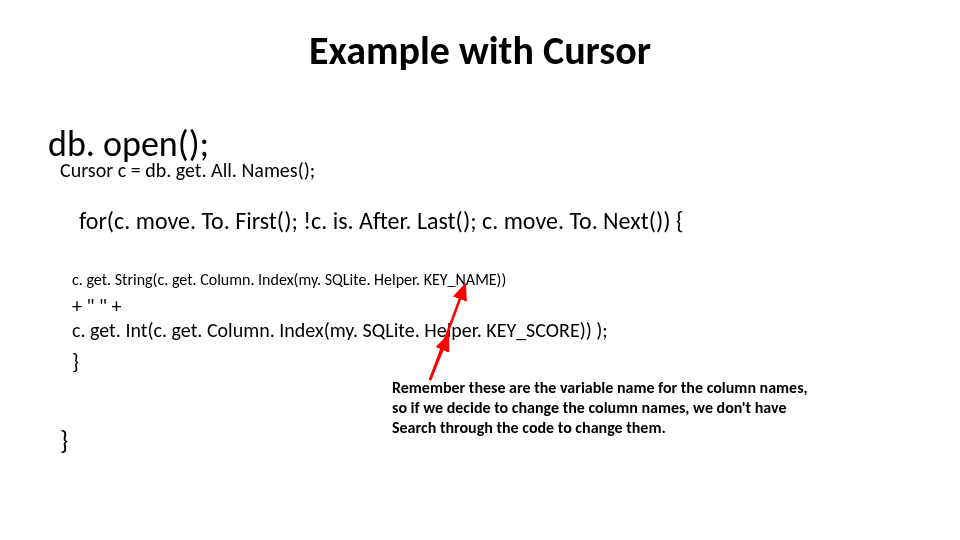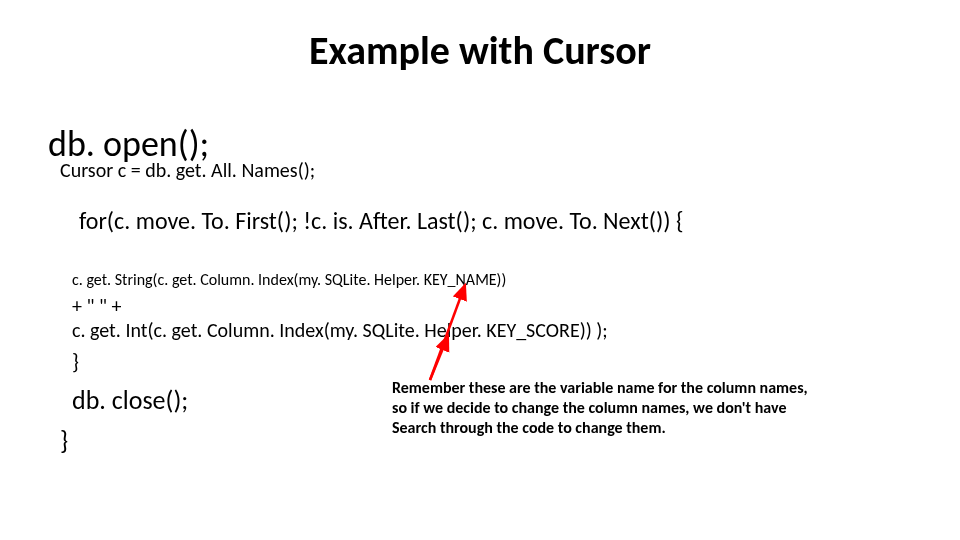--- a/index.html
+++ b/index.html
@@ -67,21 +67,20 @@
 
   <div class="title">Example with Cursor</div>
 
   <div class="line l1">db. open();</div>
   <div class="line l2">Cursor c = db. get. All. Names();</div>
   <div class="line l3">for(c. move. To. First(); !c. is. After. Last(); c. move. To. Next()) {</div>
   <div class="line l5">c. get. String(c. get. Column. Index(my. SQLite. Helper. KEY_NAME))</div>
   <div class="line l6">+ " " +</div>
   <div class="line l7">c. get. Int(c. get. Column. Index(my. SQLite. Helper. KEY_SCORE)) );</div>
   <div class="line l8">}</div>
-  <div class="line l9">db. close();</div>
   <div class="line l10">}</div>
 
   <div class="note">
     <span>Remember these are the variable name for the column names,</span>
     <span>so if we decide to change the column names, we don't have</span>
     <span>Search through the code to change them.</span>
   </div>
 
   <svg class="arrows">
     <defs>

